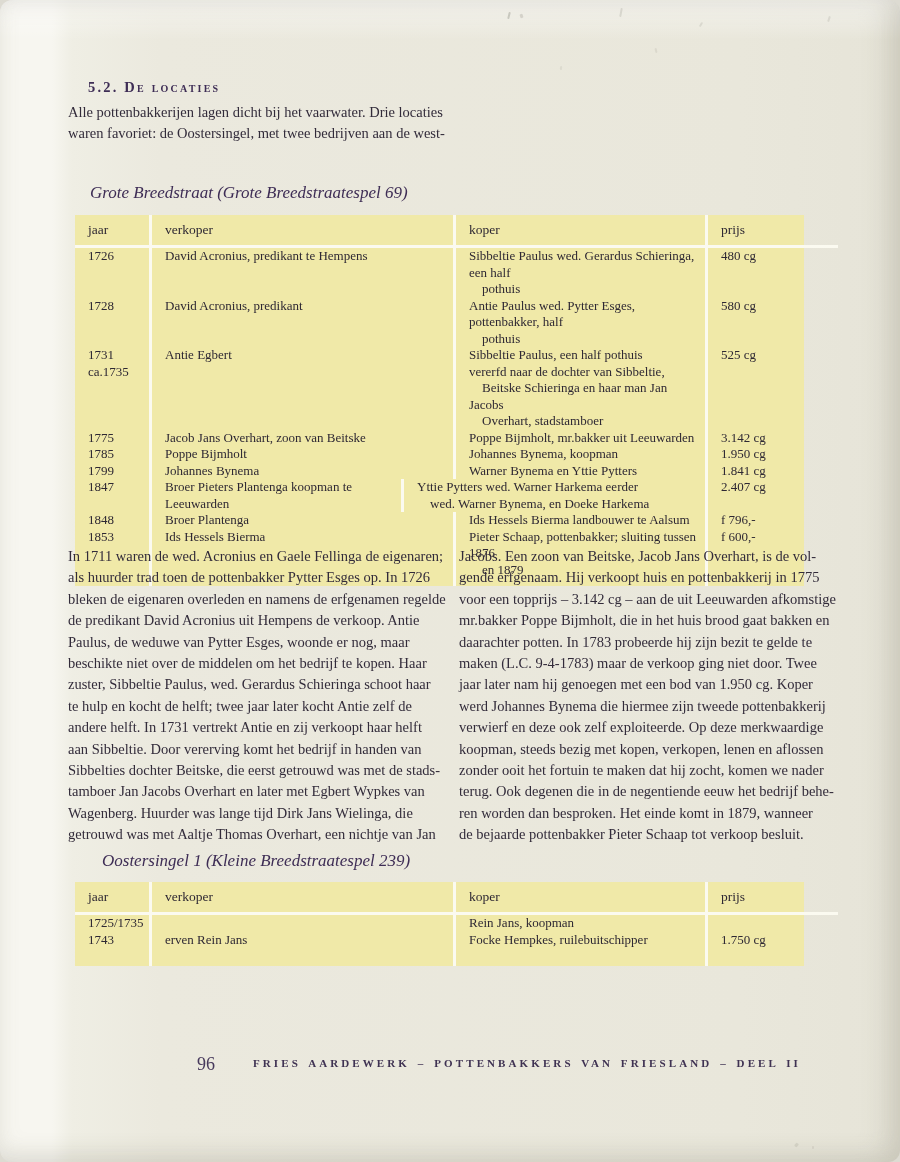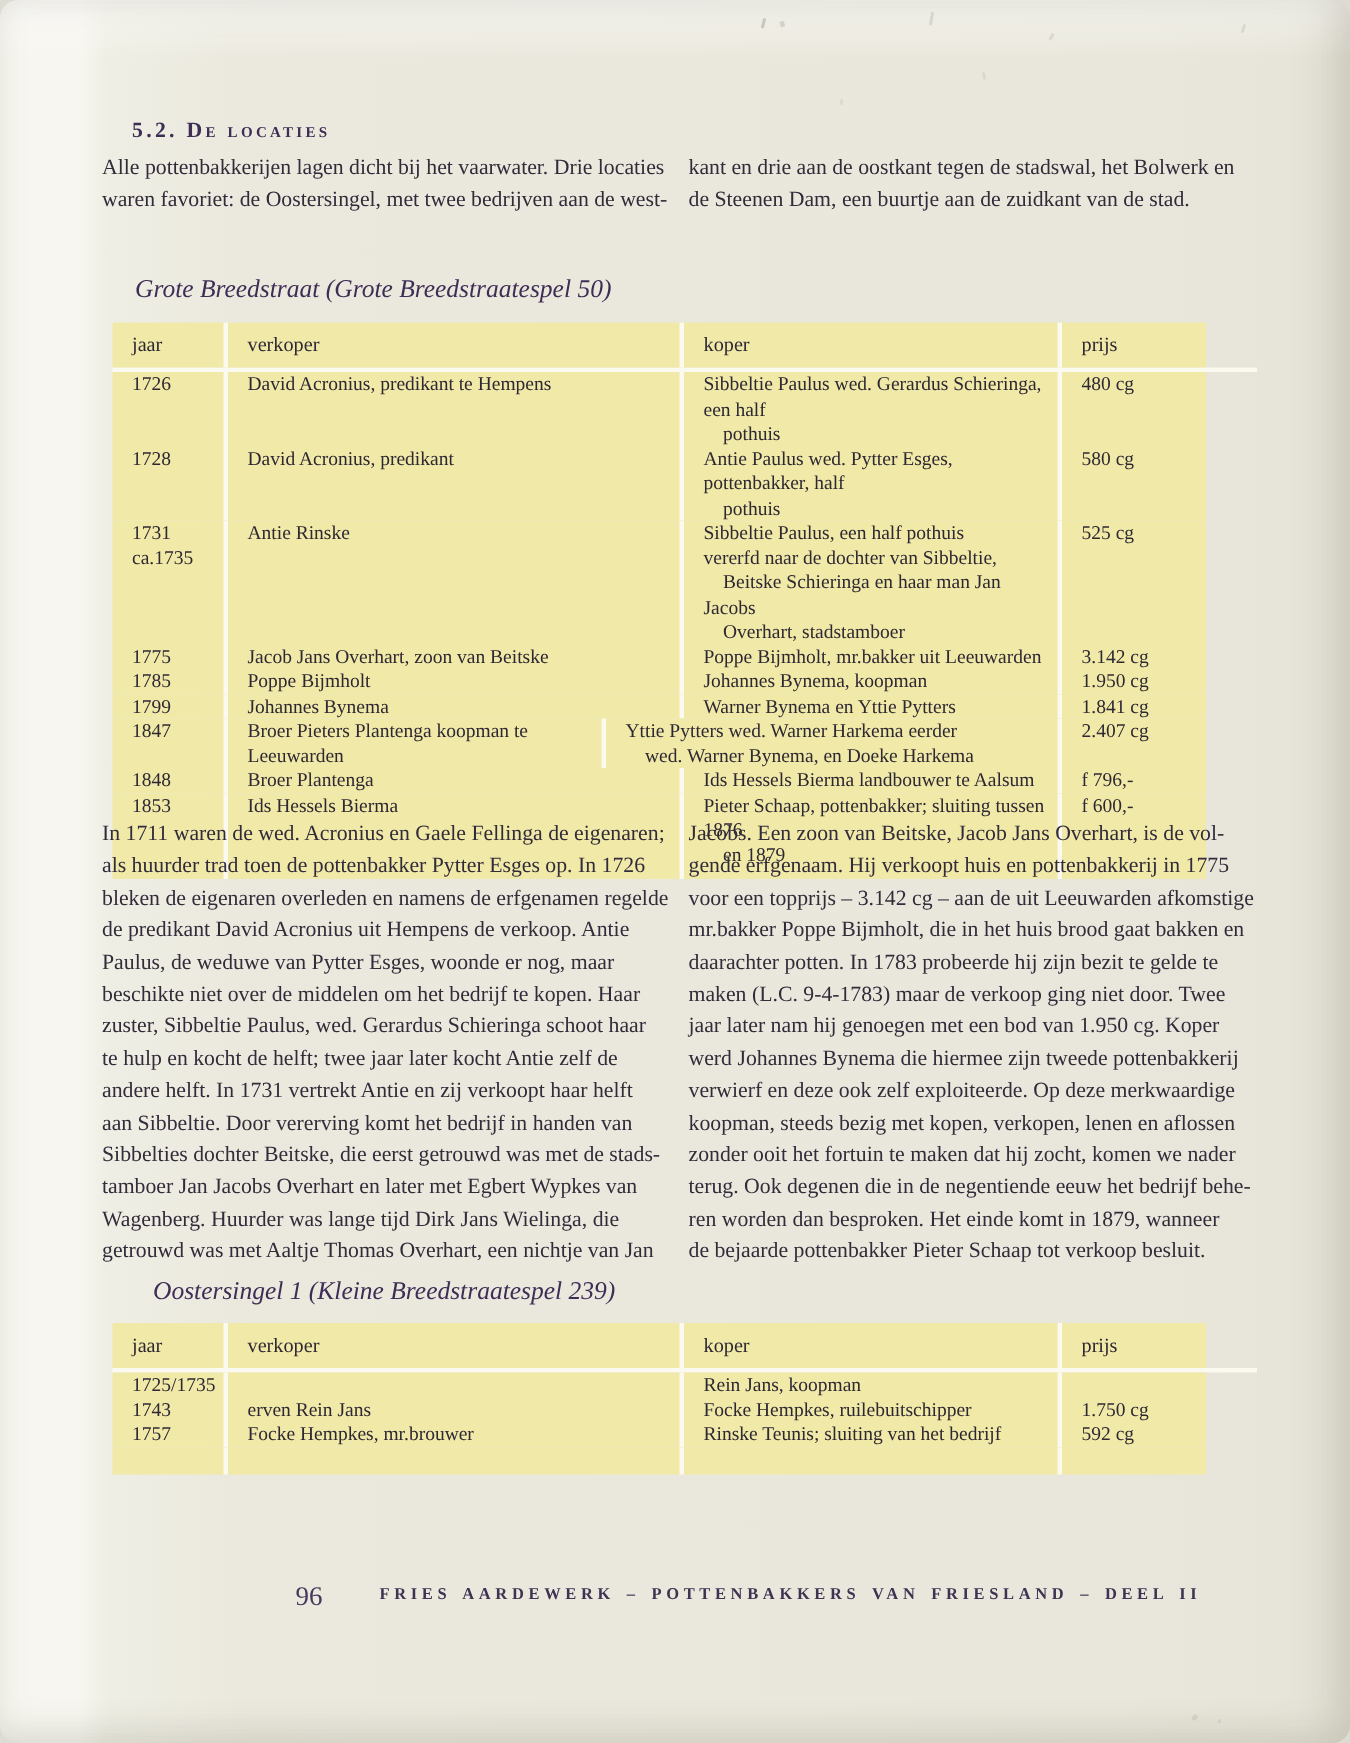--- a/index.html
+++ b/index.html
@@ -120,24 +120,22 @@
   <div class="speck s5"></div>
   <div class="speck s6"></div>
   <div class="speck s7"></div>
   <div class="speck s8"></div>
   <div class="speck s9"></div>
 
   <h2 class="section-heading">5.2. De locaties</h2>
 
   <div class="col intro-left">Alle pottenbakkerijen lagen dicht bij het vaarwater. Drie locaties
 waren favoriet: de Oostersingel, met twee bedrijven aan de west-</div>
-  <div class="col intro-right">kant en drie aan de oostkant tegen de stadswal, het Bolwerk en
-de Steenen Dam, een buurtje aan de zuidkant van de stad.</div>
-
-  <div class="table-title t1-title">Grote Breedstraat (Grote Breedstraatespel 50)</div>
+
+  <div class="table-title t1-title">Grote Breedstraat (Grote Breedstraatespel 69)</div>
 
   <div class="ptable t1">
     <div class="t-row t-head">
       <div class="t-cell c1">jaar</div>
       <div class="t-cell c2">verkoper</div>
       <div class="t-cell c3">koper</div>
       <div class="t-cell c4">prijs</div>
     </div>
     <div class="t-sep"></div>
     <div class="t-row">
@@ -150,21 +148,21 @@
     <div class="t-row">
       <div class="t-cell c1">1728</div>
       <div class="t-cell c2">David Acronius, predikant</div>
       <div class="t-cell c3">Antie Paulus wed. Pytter Esges, pottenbakker, half
     pothuis</div>
       <div class="t-cell c4">580 cg</div>
     </div>
     <div class="t-row">
       <div class="t-cell c1">1731
 ca.1735</div>
-      <div class="t-cell c2">Antie Rinske</div>
+      <div class="t-cell c2">Antie Egbert</div>
       <div class="t-cell c3">Sibbeltie Paulus, een half pothuis
 vererfd naar de dochter van Sibbeltie,
     Beitske Schieringa en haar man Jan Jacobs
     Overhart, stadstamboer</div>
       <div class="t-cell c4">525 cg</div>
     </div>
     <div class="t-row">
       <div class="t-cell c1">1775</div>
       <div class="t-cell c2">Jacob Jans Overhart, zoon van Beitske</div>
       <div class="t-cell c3">Poppe Bijmholt, mr.bakker uit Leeuwarden</div>
@@ -254,26 +252,20 @@
       <div class="t-cell c2"></div>
       <div class="t-cell c3">Rein Jans, koopman</div>
       <div class="t-cell c4"></div>
     </div>
     <div class="t-row">
       <div class="t-cell c1">1743</div>
       <div class="t-cell c2">erven Rein Jans</div>
       <div class="t-cell c3">Focke Hempkes, ruilebuitschipper</div>
       <div class="t-cell c4">1.750 cg</div>
     </div>
-    <div class="t-row">
-      <div class="t-cell c1">1757</div>
-      <div class="t-cell c2">Focke Hempkes, mr.brouwer</div>
-      <div class="t-cell c3">Rinske Teunis; sluiting van het bedrijf</div>
-      <div class="t-cell c4">592 cg</div>
-    </div>
     <div class="t-row t-fill2">
       <div class="t-cell c1"></div>
       <div class="t-cell c2"></div>
       <div class="t-cell c3"></div>
       <div class="t-cell c4"></div>
     </div>
   </div>
 
   <div class="footer-pagenum">96</div>
   <div class="footer-title">FRIES AARDEWERK – POTTENBAKKERS VAN FRIESLAND – DEEL II</div>

